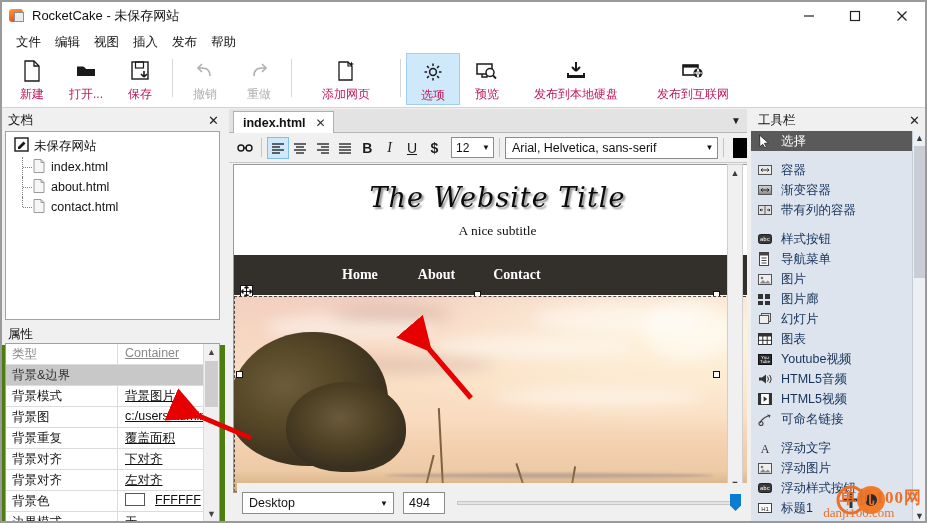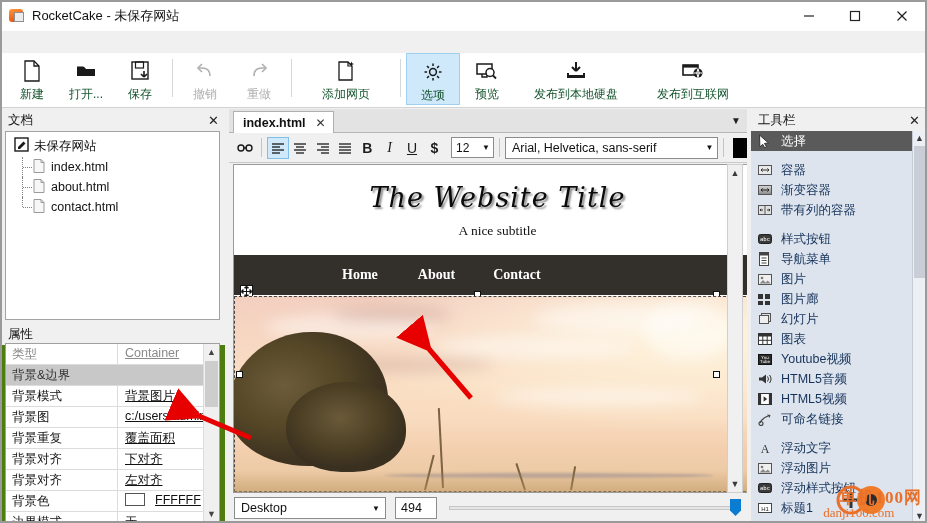--- a/index.html
+++ b/index.html
@@ -60,21 +60,21 @@
 
   
   .toolbar {
     position: absolute; left: 0; top: 52px; width: 925px; height: 55px;
     background: #ffffff; border-bottom: 1px solid #d3d3d3;
     display: flex; align-items: flex-start; padding-left: 4px;
   }
   .tb-btn {
     width: 54px; height: 52px; display: flex; flex-direction: column;
     align-items: center; justify-content: flex-start; padding-top: 6px;
-    color: #14532d;
+    color: #be185d;
   }
   .tb-btn.wide { width: 98px; }
   .tb-btn.active { background: #cfe8fa; border: 1px solid #9fd0f0; }
   .tb-btn.disabled { color: #b0b0b0; }
   .tb-ico { height: 24px; display: flex; align-items: center; justify-content: center; }
   .tb-lab { font-size: 12px; margin-top: 3px; white-space: nowrap; }
   .tb-sep { width: 1px; height: 38px; background: #d6d6d6; margin: 6px 5px 0 5px; }
 
   
   .panel-head {
@@ -274,21 +274,21 @@
   .canvas-vscroll {
     position: absolute; right: 4px; top: 0; width: 16px; bottom: 0;
     background: #f0f0f0; border: 1px solid #cfcfcf;
   }
   .canvas-vscroll .arr {
     height: 16px; display: flex; align-items: center; justify-content: center;
     color: #3a3a3a; font-size: 9px;
   }
   .canvas-vscroll .arr.b { position: absolute; bottom: 0; left: 0; right: 0; }
   .statusbar {
-    position: absolute; left: 0; right: 0; bottom: 0; height: 30px;
+    position: absolute; left: 8px; right: 0; bottom: 0; height: 40px;
     background: #f0f0f0; display: flex; align-items: center; padding-left: 5px;
   }
   .devsel {
     width: 152px; height: 22px; background: #fff; border: 1px solid #8c8c8c;
     display: flex; align-items: center; justify-content: space-between;
     padding: 0 5px 0 6px; font-size: 12.5px; color: #111;
   }
   .widthbox {
     width: 42px; height: 22px; background: #fff; border: 1px solid #8c8c8c;
     display: flex; align-items: center; padding-left: 5px;
@@ -379,20 +379,28 @@
       </div>
       <div class="win-btn">
         <svg width="12" height="12" viewBox="0 0 12 12">
             <line x1="1.5" y1="1.5" x2="10.5" y2="10.5" stroke="#222" stroke-width="1.2"></line>
             <line x1="10.5" y1="1.5" x2="1.5" y2="10.5" stroke="#222" stroke-width="1.2"></line>
           </svg>
       </div>
     </div>
   </div>
 
+  <div class="menubar">
+    <div class="menu-item">文件</div>
+    <div class="menu-item">编辑</div>
+    <div class="menu-item">视图</div>
+    <div class="menu-item">插入</div>
+    <div class="menu-item">发布</div>
+    <div class="menu-item">帮助</div>
+  </div>
 
   <div class="toolbar">
 
     <div class="tb-btn">
       <div class="tb-ico">
         <svg width="20" height="22" viewBox="0 0 20 22">
             <path d="M3 1h9l5 5v15H3z" fill="#fff" stroke="#1a1a1a" stroke-width="1.3"></path>
             <path d="M12 1v5h5" fill="none" stroke="#1a1a1a" stroke-width="1.3"></path>
           </svg>
       </div>

